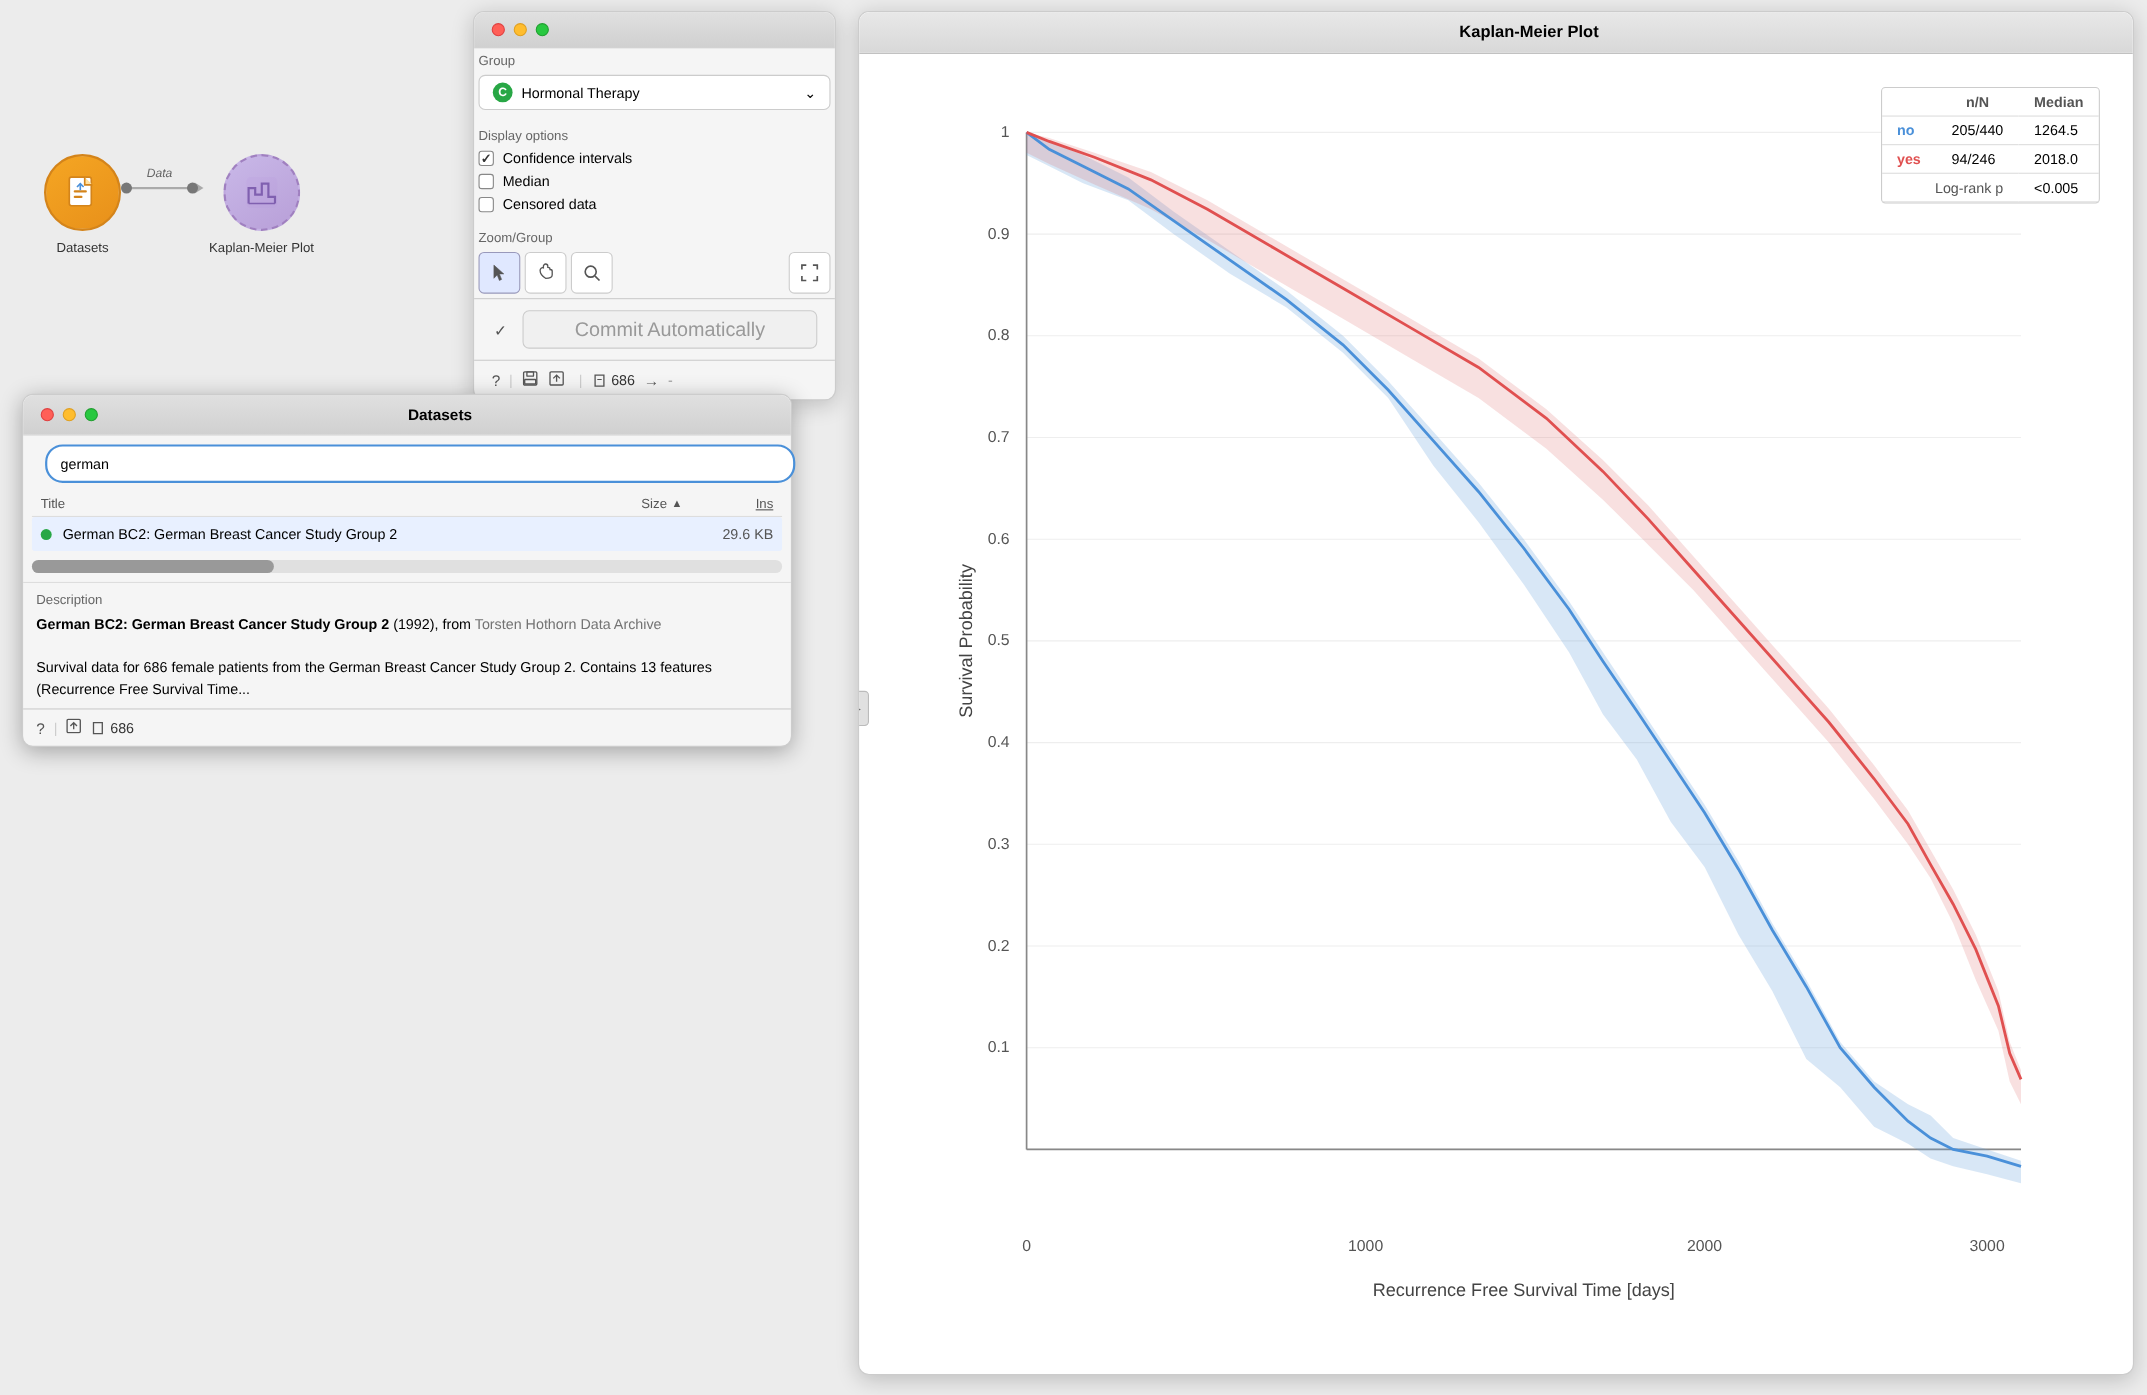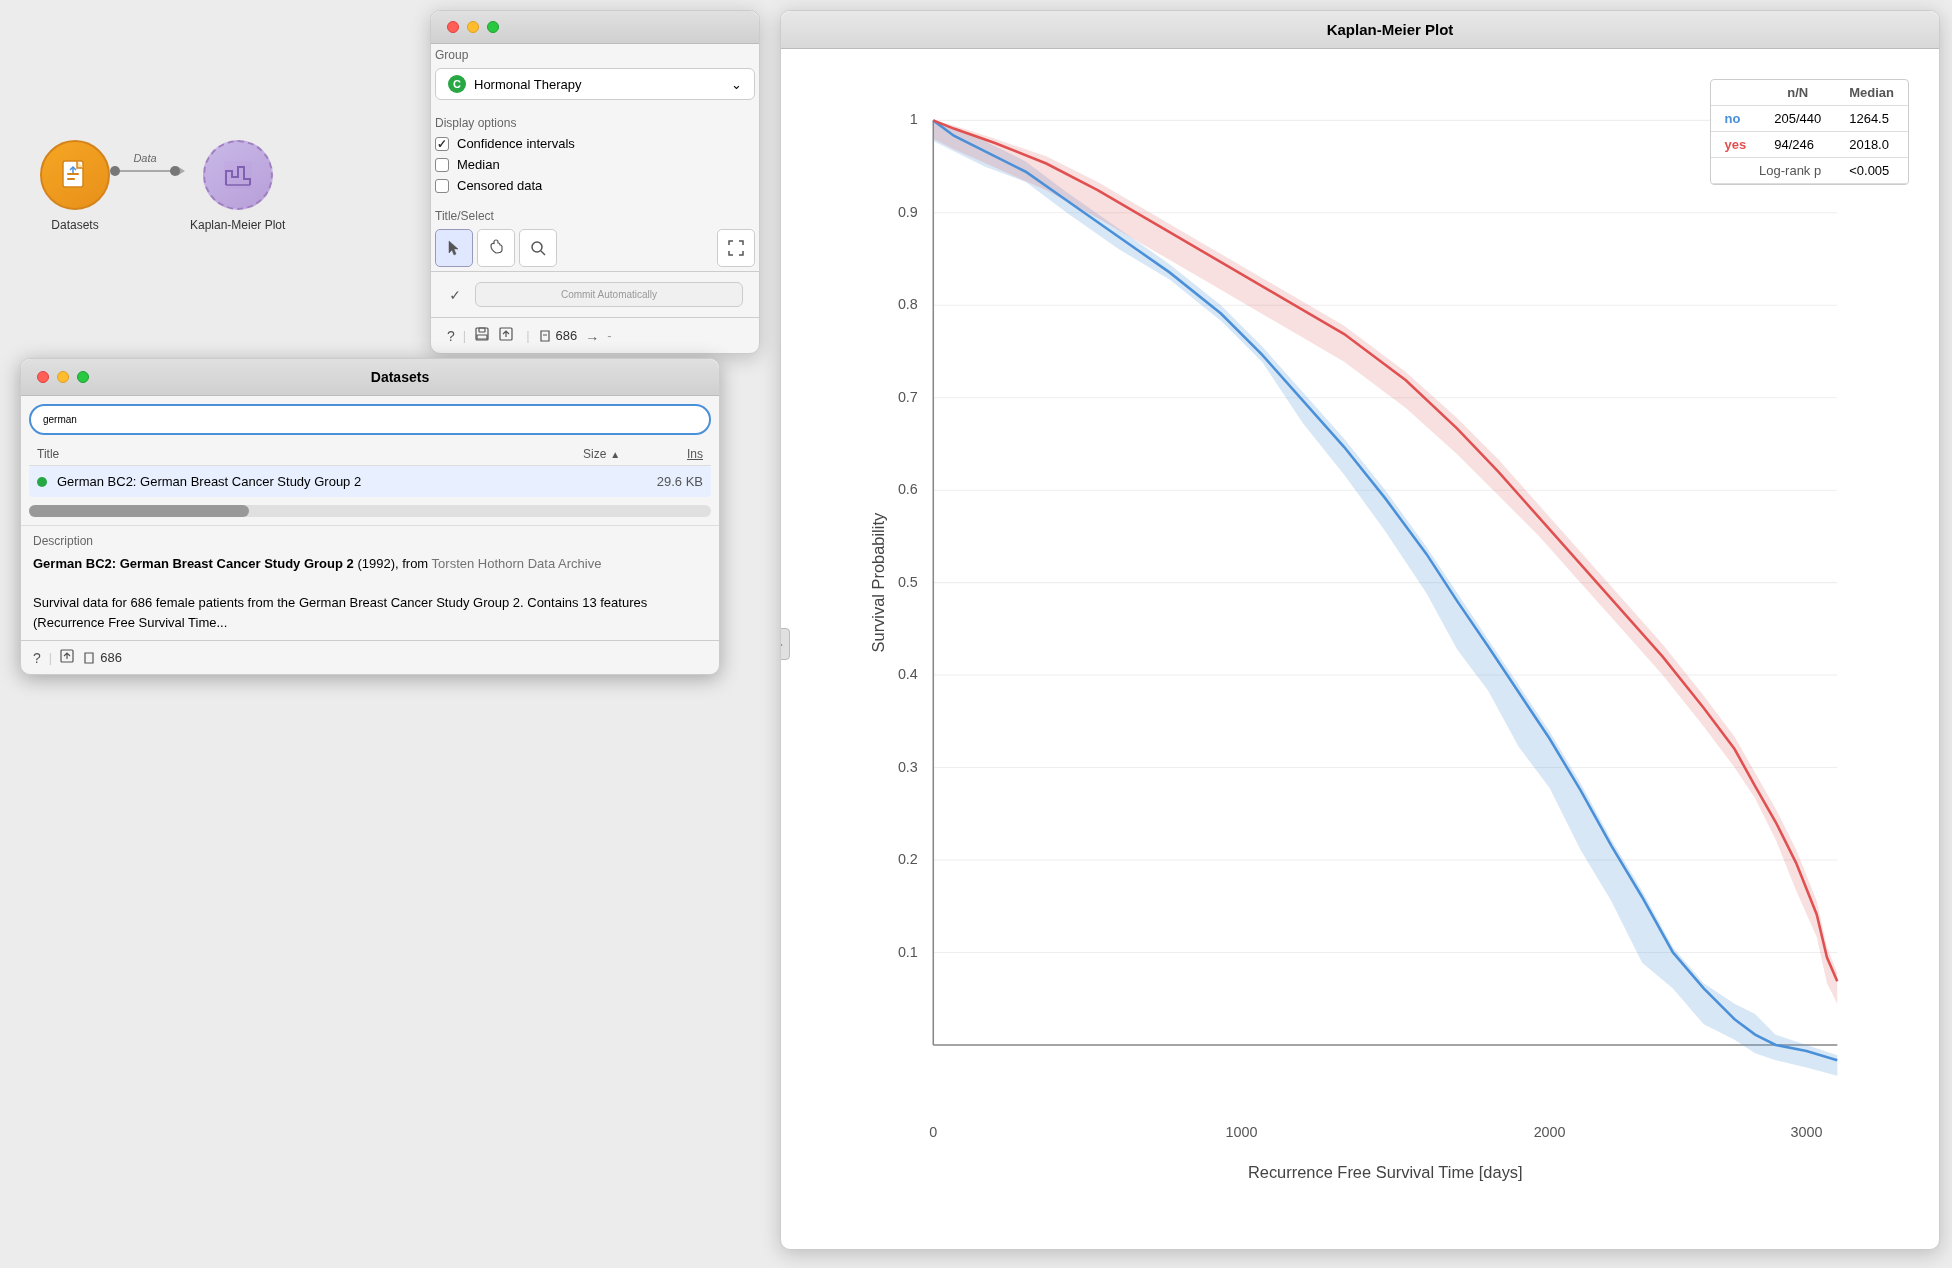--- a/index.html
+++ b/index.html
@@ -273,21 +273,21 @@
       font-size: 14px;
       color: #555;
     }
 
     .commit-btn {
       flex: 1;
       padding: 6px 12px;
       border: 1px solid #ccc;
       border-radius: 6px;
       background: #f0f0f0;
-      font-size: 10px;
+      font-size: 18px;
       color: #999;
       text-align: center;
       cursor: not-allowed;
     }
 
     .km-panel-footer {
       border-top: 1px solid #ccc;
       padding: 8px 16px;
       display: flex;
       align-items: center;
@@ -335,23 +335,23 @@
       font-size: 14px;
       flex: 1;
       text-align: center;
     }
 
     .search-input {
       width: calc(100% - 0px);
       padding: 8px 12px;
       border: 2px solid #4a90d9;
       border-radius: 16px;
-      font-size: 10px;
+      font-size: 13px;
       outline: none;
-      margin: 8px 0;
+      margin: 8px 12px;
     }
 
     .datasets-content {
       padding: 0 8px;
     }
 
     .table-header {
       display: flex;
       padding: 4px 8px;
       font-size: 12px;
@@ -603,21 +603,21 @@
         <span>Median</span>
       </div>
 
       <div class="checkbox-item">
         <div class="checkbox-box"></div>
         <span>Censored data</span>
       </div>
     </div>
 
     <div class="zoom-section">
-      <div class="section-label">Title/Select</div>
+      <div class="section-label">Zoom/Group</div>
       <div class="zoom-buttons">
         <div class="zoom-btn active">
           <svg width="18" height="18" viewBox="0 0 18 18">
               <path d="M4 2 L4 14 L7 11 L9 16 L11 15 L9 10 L13 10 Z" fill="#555" stroke="#555" stroke-width="0.5"></path>
             </svg>
         </div>
         <div class="zoom-btn">
           <svg width="18" height="18" viewBox="0 0 18 18">
             <path d="M9 14 C9 14 4 11 4 7 C4 5 5.5 4 7 4.5 L7 3 C7 2 8 1 9 1 C10 1 11 2 11 3 L11 4 C12 4 13 4.5 13 5.5 L13 6 C14 6 15 6.5 15 7.5 L15 11 C15 12.5 14 14 9 14 Z" fill="none" stroke="#555" stroke-width="1.2"></path>
           </svg>

